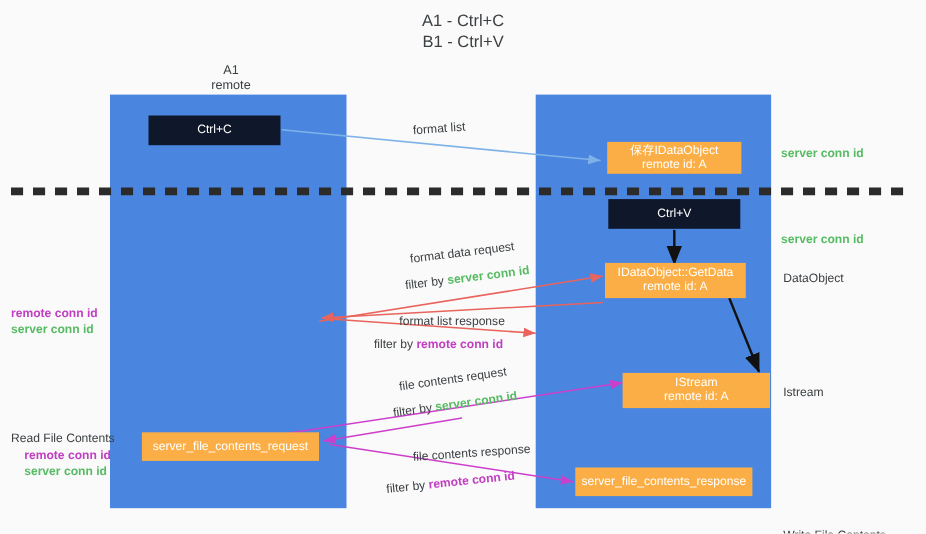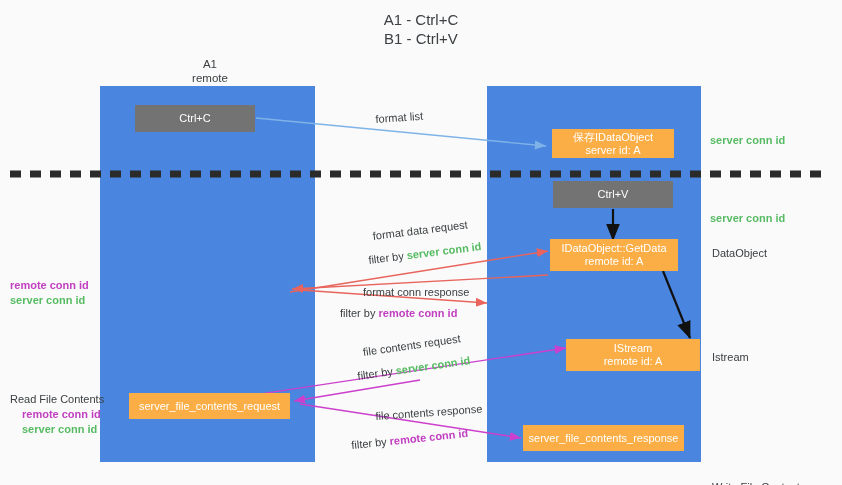--- a/index.html
+++ b/index.html
@@ -25,21 +25,21 @@
   }
 
   .panel{position:absolute;background:#4a86e0;}
 
   .node{
     position:absolute;box-sizing:border-box;
     display:flex;align-items:center;justify-content:center;
     text-align:center;color:#ffffff;font-size:11px;line-height:13px;
     white-space:pre-line;padding:2px 4px;
   }
-  .node.green{background:#737373;}
+  .node.green{background:#0f172a;}
   .node.orange{background:#fbae45;}
 
   .lbl{
     position:absolute;font-size:11px;line-height:14px;color:#3c4043;
     white-space:nowrap;
   }
   .lbl.green{color:#57bb63;font-weight:bold;}
   .lbl.plain{color:#3c4043;}
   .lbl.rot{transform-origin:left top;}
 
@@ -101,21 +101,21 @@
     <line x1="220" y1="400" x2="566" y2="348" stroke="#cc3fcc" stroke-width="1.4" marker-end="url(#ah-mag)"></line>
 
     <line x1="420" y1="380" x2="294" y2="401" stroke="#cc3fcc" stroke-width="1.4" marker-end="url(#ah-mag)"></line>
 
     <line x1="300" y1="404" x2="521" y2="438" stroke="#cc3fcc" stroke-width="1.4" marker-end="url(#ah-mag)"></line>
   </svg>
 
   <div class="node green" style="left:135px;top:105px;width:120px;height:27px;">Ctrl+C</div>
 
   <div class="node orange" style="left:552px;top:129px;width:122px;height:29px;">保存IDataObject
-server id: A</div>
+remote id: A</div>
 
   <div class="node green" style="left:553px;top:181px;width:120px;height:27px;">Ctrl+V</div>
 
   <div class="node orange" style="left:550px;top:239px;width:128px;height:32px;">IDataObject::GetData
 remote id: A</div>
 
 
 
   <div class="node orange" style="left:566px;top:339px;width:134px;height:32px;">IStream
 remote id: A</div>
@@ -126,21 +126,21 @@
 
   <div class="lbl rot" style="left:375px;top:112px;transform:rotate(-4deg);">format list</div>
 
   <div class="lbl rot" style="left:372px;top:229px;transform:rotate(-7deg);">format data request</div>
 
   <div class="filter rot" style="left:368px;top:246px;transform:rotate(-7deg);">
     <span>filter by</span>
     <span class="g">server conn id</span>
   </div>
 
-  <div class="lbl" style="left:363px;top:285px;">format conn response</div>
+  <div class="lbl" style="left:363px;top:285px;">format list response</div>
 
   <div class="filter" style="left:340px;top:306px;">
     <span>filter by</span>
     <span class="p">remote conn id</span>
   </div>
 
   <div class="lbl rot" style="left:362px;top:345px;transform:rotate(-8deg);">file contents request</div>
 
   <div class="filter rot" style="left:357px;top:361px;transform:rotate(-8deg);">
     <span>filter by</span>

